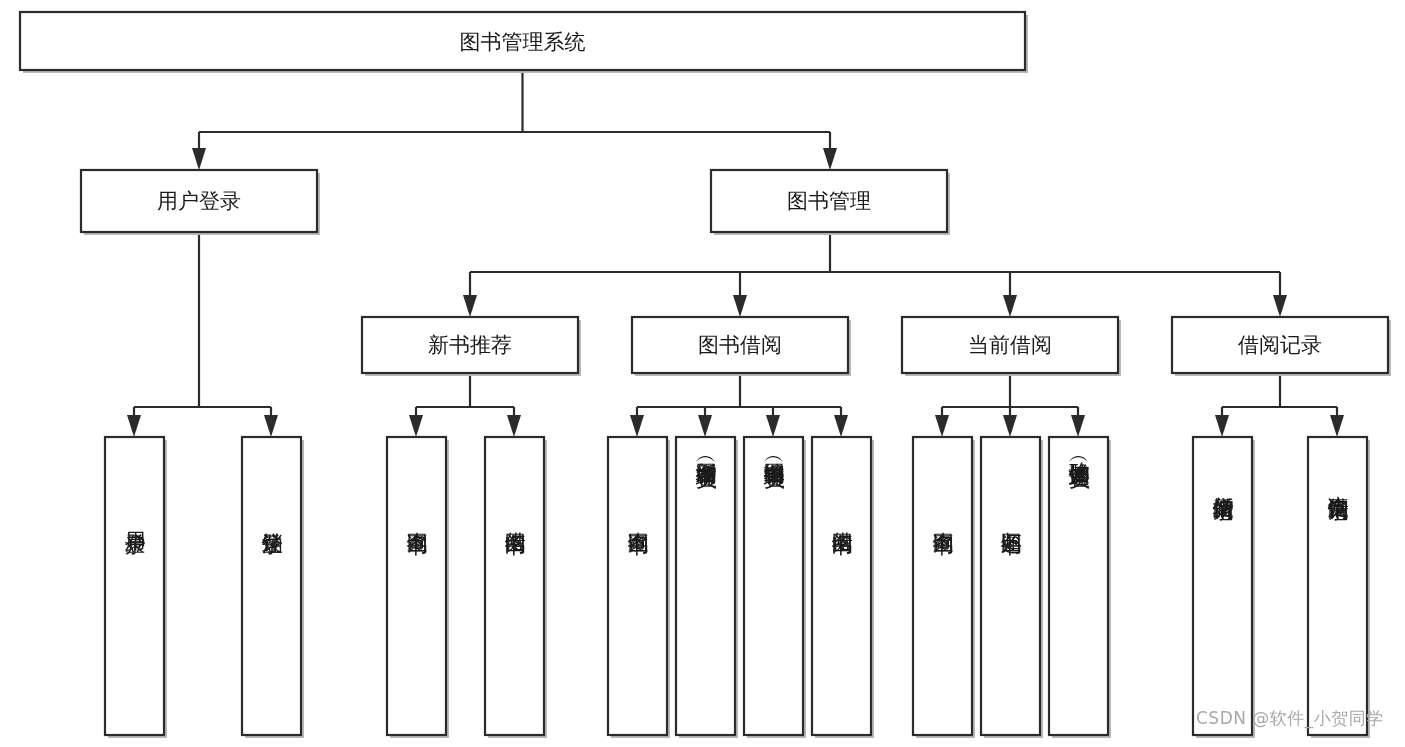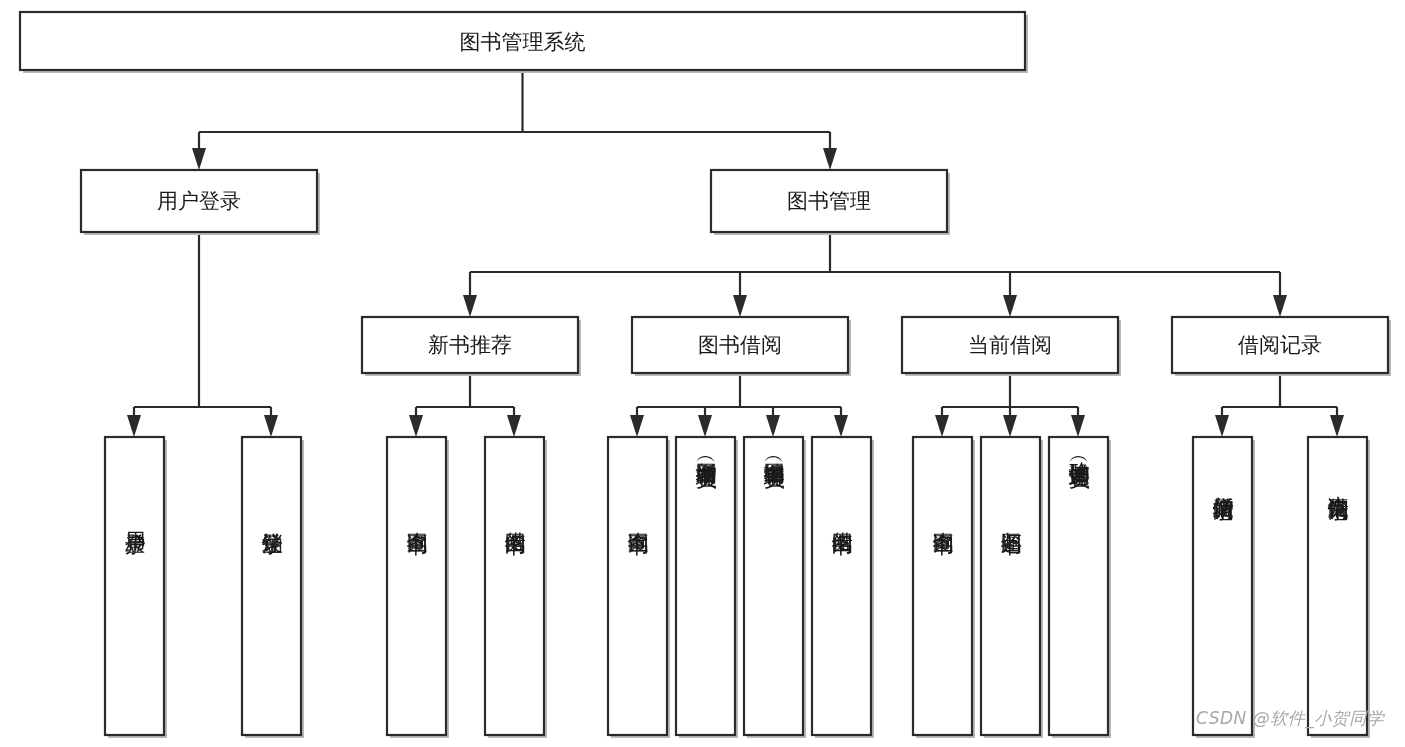--- a/index.html
+++ b/index.html
@@ -276,15 +276,15 @@
   </div>
 
   <div class="leaf-cell" style="left:1193px; top:437px; width:59px; height:298px; padding-top:42px;">
     <span class="node-label-v" style="position:static;">新增借阅记录</span>
   </div>
 
   <div class="leaf-cell" style="left:1308px; top:437px; width:59px; height:298px; padding-top:42px;">
     <span class="node-label-v" style="position:static;">查询借阅记录</span>
   </div>
 
-  <div class="watermark" style="left:1196px; top:707px;font-style:italic;">CSDN @软件_小贺同学</div>
+  <div class="watermark" style="left:1196px; top:707px;">CSDN @软件_小贺同学</div>
 
 </div>
 
 </body></html>

